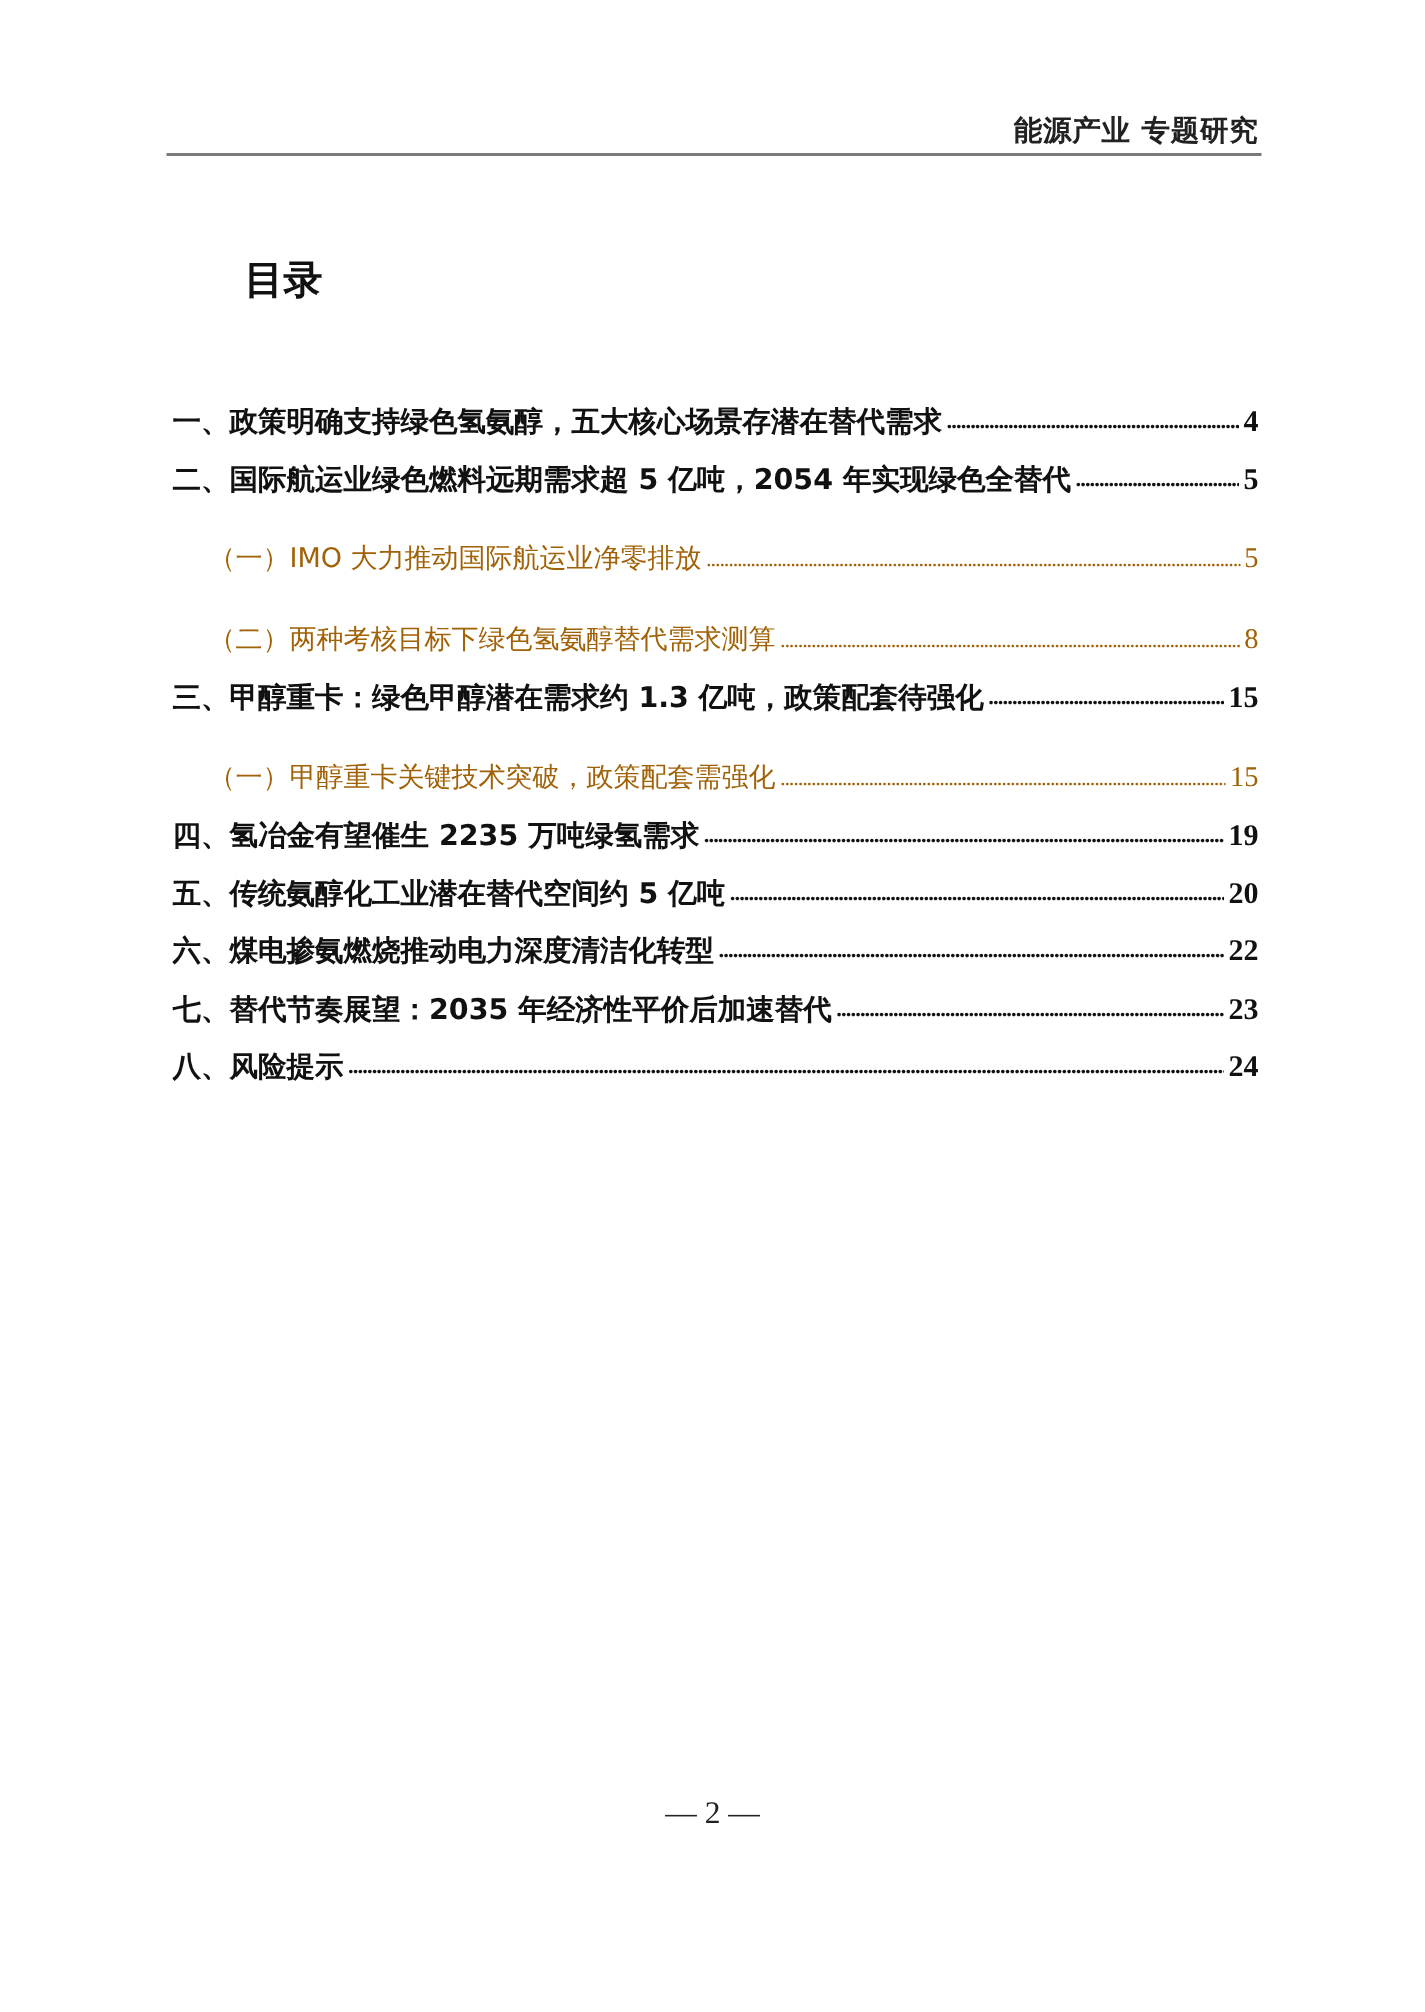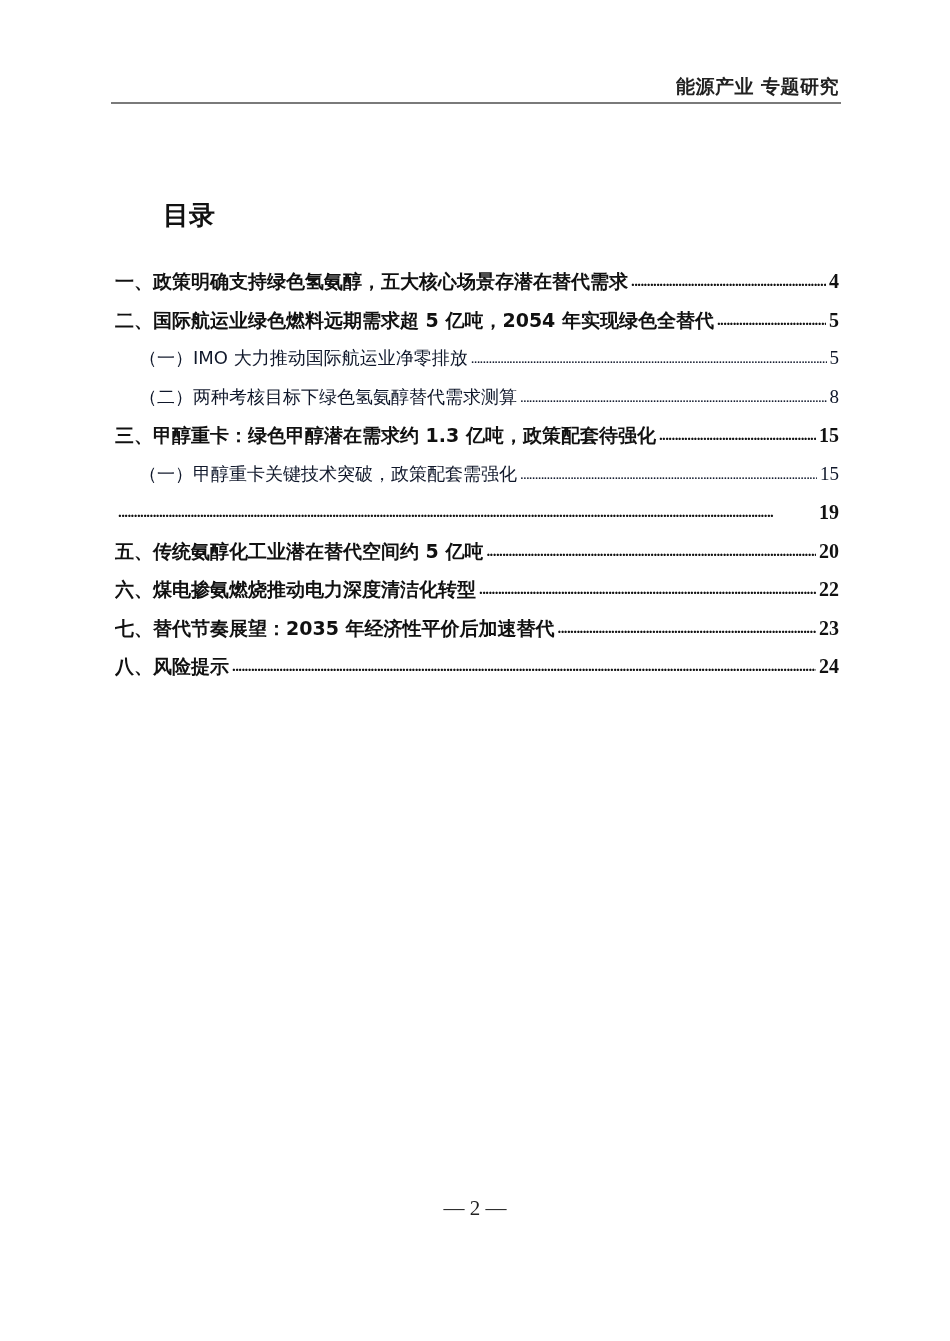--- a/index.html
+++ b/index.html
@@ -10,33 +10,33 @@
     .header {
       position: absolute; left: 111px; top: 70px; width: 730px; height: 32px;
       border-bottom: 2px solid #7a7a7a;
     }
     .header-title {
       position: absolute; right: 2px; top: 4px;
       font-family: "DejaVu Sans", "Liberation Sans", sans-serif;
       font-weight: bold; font-size: 19px; color: #222; letter-spacing: 0.5px;
     }
     .toc-title {
-      position: absolute; left: 163px; top: 198px;
+      position: absolute; left: 163px; top: 169px;
       font-family: "DejaVu Sans", "Liberation Sans", sans-serif;
       font-weight: bold; font-size: 26px; color: #111;
     }
     .toc {
       position: absolute; left: 115px; top: 262px; width: 724px;
     }
     .toc-row {
       display: flex; align-items: flex-end; height: 38.5px; line-height: 38.5px;
       white-space: nowrap; overflow: hidden;
     }
     .toc-row.level1 { font-weight: bold; font-size: 19px; font-family: "DejaVu Sans", "Liberation Sans", sans-serif; }
-    .toc-row.level2 { padding-left: 24px; font-size: 18px; font-family: "DejaVu Sans", "Liberation Sans", sans-serif; font-weight: normal; color: #0f172a; }
+    .toc-row.level2 { padding-left: 24px; font-size: 18px; font-family: "DejaVu Sans", "Liberation Sans", sans-serif; font-weight: normal; color: #a16207; margin-top: 15px; }
     .toc-label { flex: 0 0 auto; }
     .toc-dots {
       flex: 1 1 auto; overflow: hidden; margin: 0 3px; height: 38.5px;
       position: relative;
     }
     .toc-dots::after {
       content: "................................................................................................................................................................................................................";
       position: absolute; left: 0; bottom: 0; letter-spacing: 0;
       font-family: "Liberation Serif", serif;
     }
@@ -86,20 +86,21 @@
     <span class="toc-label">三、甲醇重卡：绿色甲醇潜在需求约 1.3 亿吨，政策配套待强化</span>
     <span class="toc-dots"></span>
     <span class="toc-page">15</span>
   </div>
   <div class="toc-row level2">
     <span class="toc-label">（一）甲醇重卡关键技术突破，政策配套需强化</span>
     <span class="toc-dots"></span>
     <span class="toc-page">15</span>
   </div>
   <div class="toc-row level1">
+    <span class="toc-label">四、氢冶金有望催生 2235 万吨绿氢需求</span>
     <span class="toc-dots"></span>
     <span class="toc-page">19</span>
   </div>
   <div class="toc-row level1">
     <span class="toc-label">五、传统氨醇化工业潜在替代空间约 5 亿吨</span>
     <span class="toc-dots"></span>
     <span class="toc-page">20</span>
   </div>
   <div class="toc-row level1">
     <span class="toc-label">六、煤电掺氨燃烧推动电力深度清洁化转型</span>

